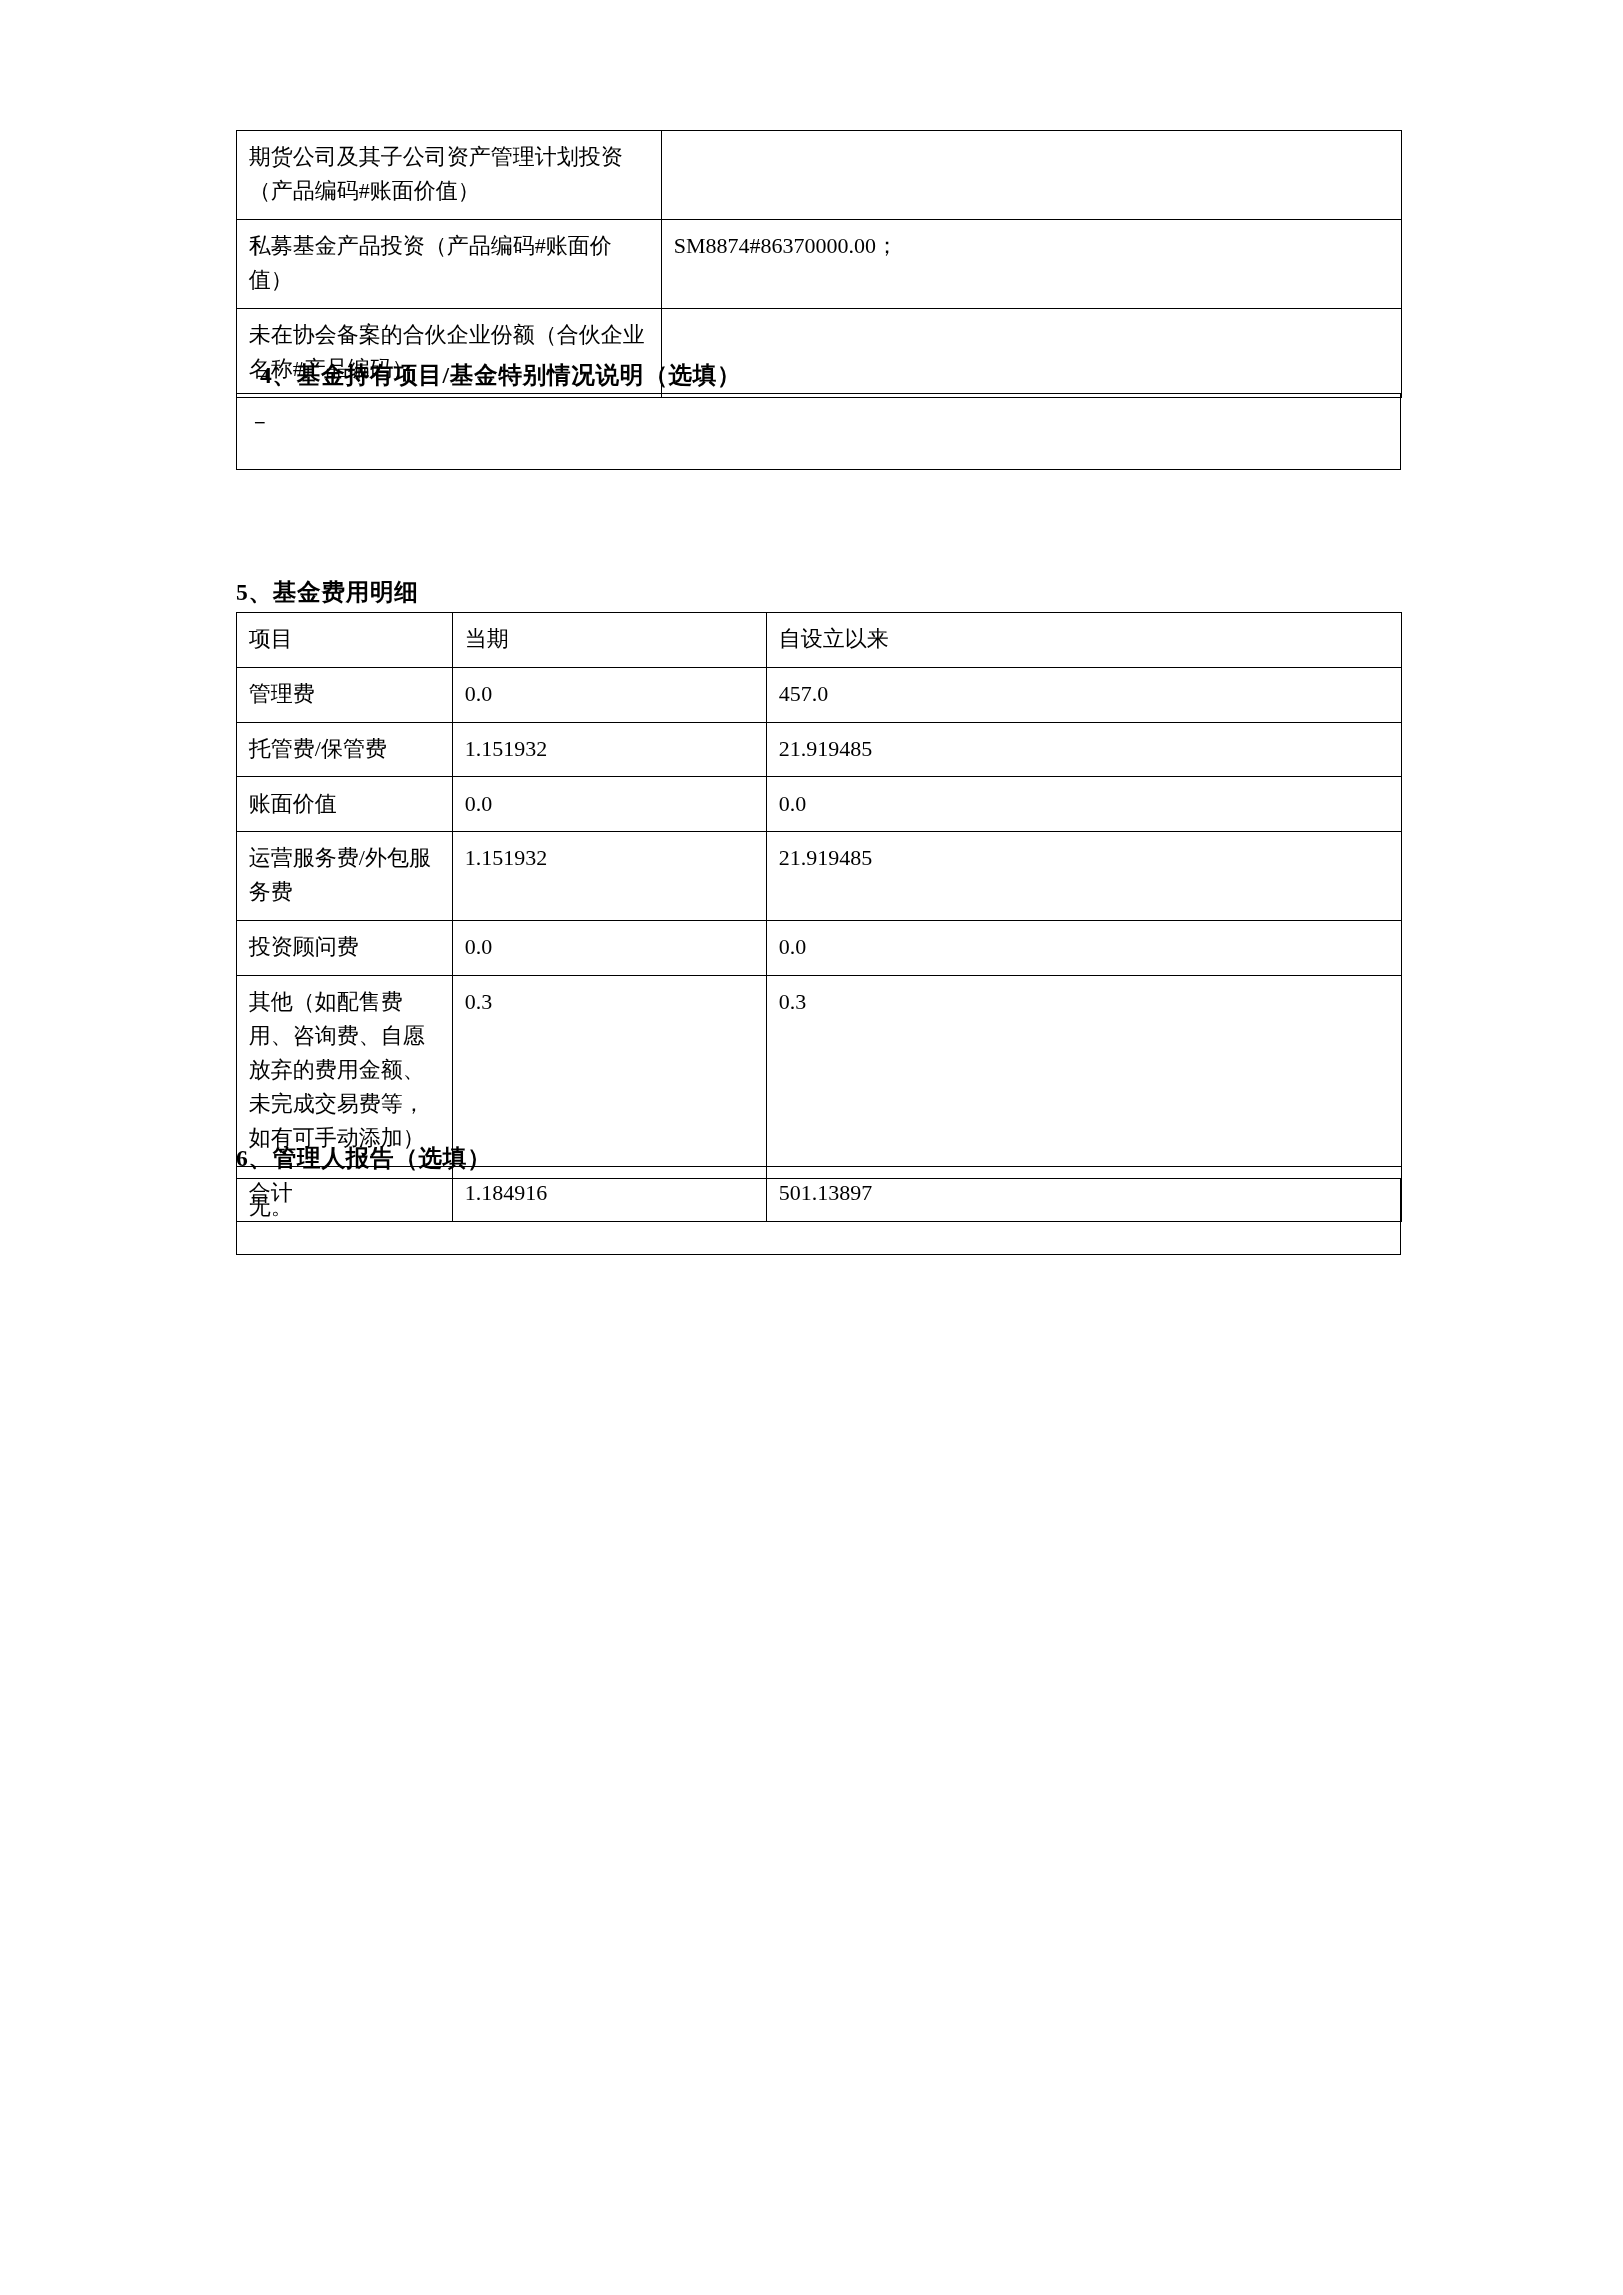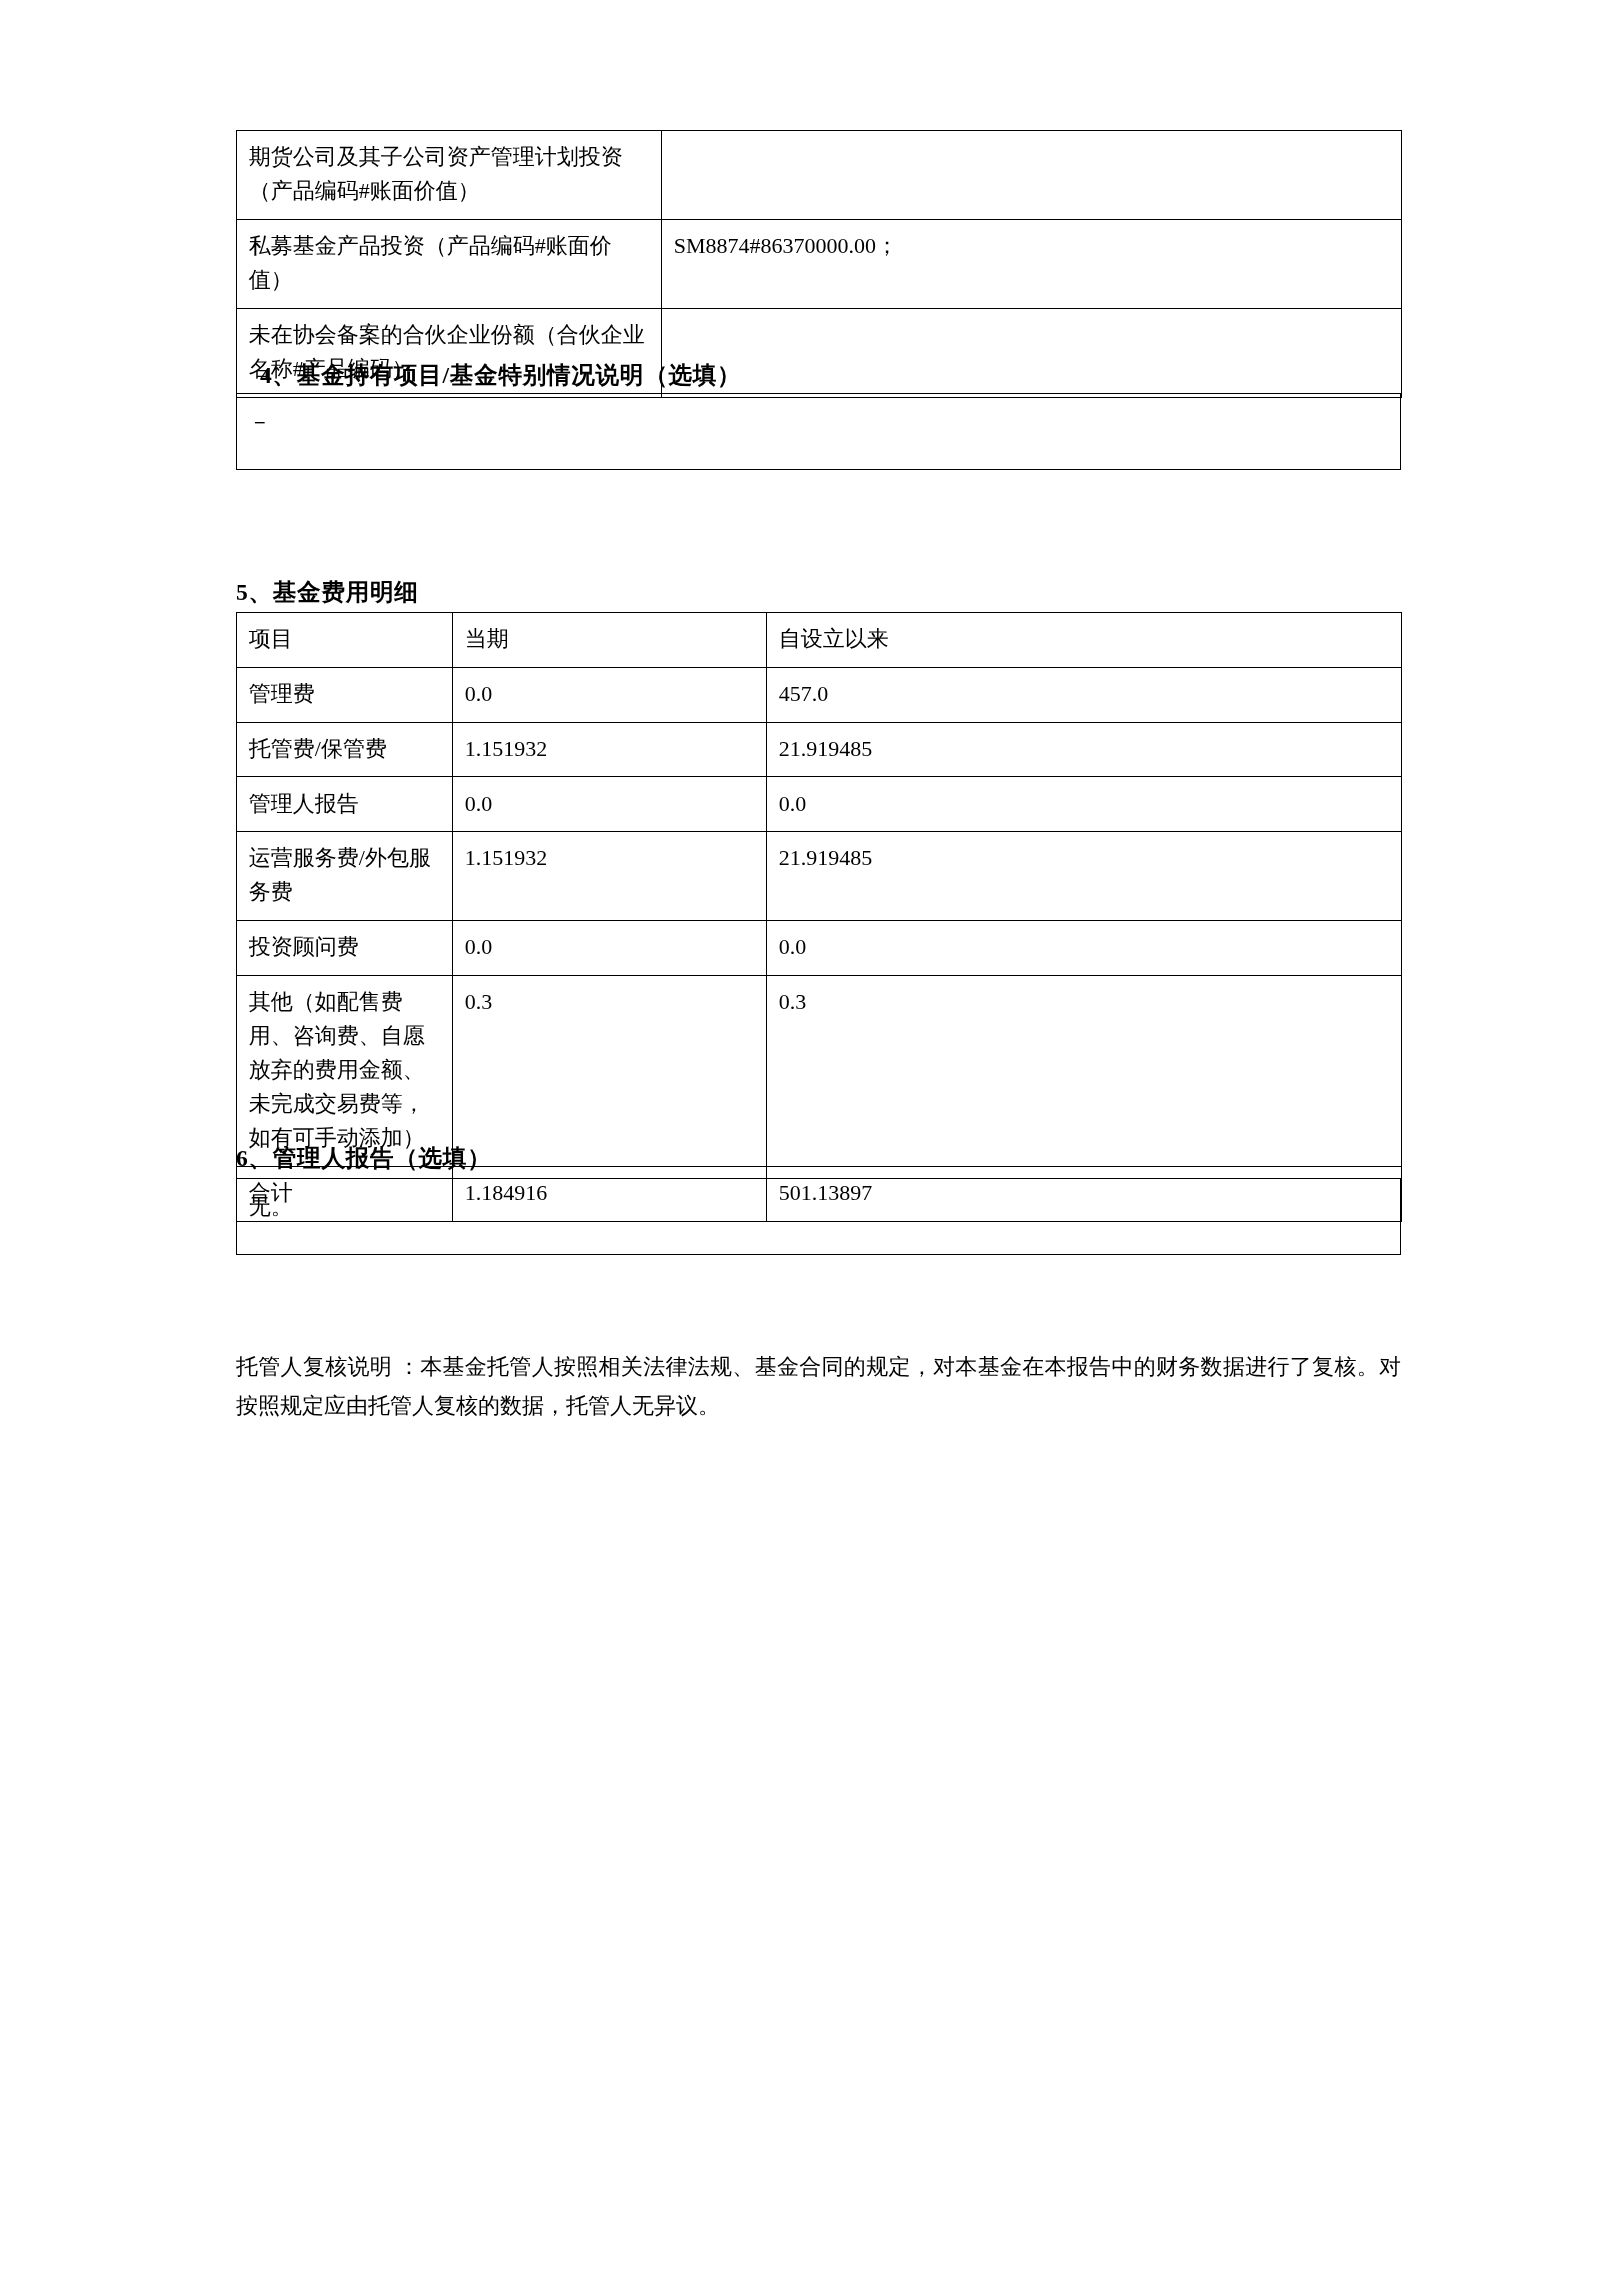--- a/index.html
+++ b/index.html
@@ -150,21 +150,21 @@
           <td>管理费</td>
           <td class="num">0.0</td>
           <td class="num">457.0</td>
         </tr>
         <tr>
           <td>托管费/保管费</td>
           <td class="num">1.151932</td>
           <td class="num">21.919485</td>
         </tr>
         <tr>
-          <td>管理人报告</td>
+          <td>账面价值</td>
           <td class="num">0.0</td>
           <td class="num">0.0</td>
         </tr>
         <tr>
           <td>运营服务费/外包服务费</td>
           <td class="num">1.151932</td>
           <td class="num">21.919485</td>
         </tr>
         <tr>
           <td>投资顾问费</td>
@@ -185,18 +185,15 @@
     </table>
   </div>
 
   <div class="col" id="block-s6-title">
     <div class="section-title">6、管理人报告（选填）</div>
   </div>
   <div class="col" id="block-s6-box">
     <div class="textbox">无。</div>
   </div>
 
-  <div class="col" id="block-note">
-    <div class="note">托管人复核说明 ：本基金托管人按照相关法律法规、基金合同的规定，对本基金在本报告中的财务数据进行了复核。对按照规定应由托管人复核的数据，托管人无异议。</div>
-  </div>
 
 </div>
 
 
 </body></html>

